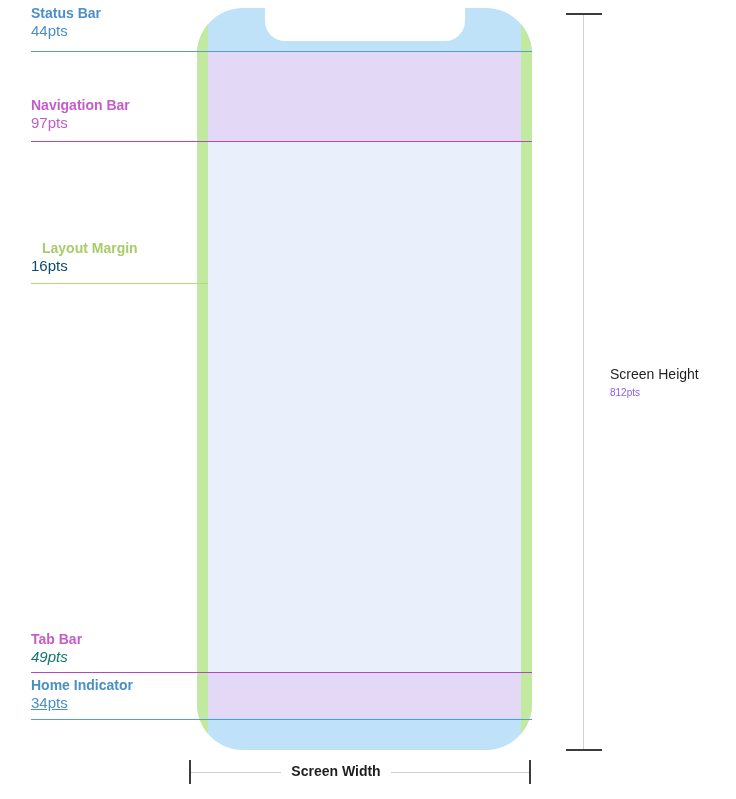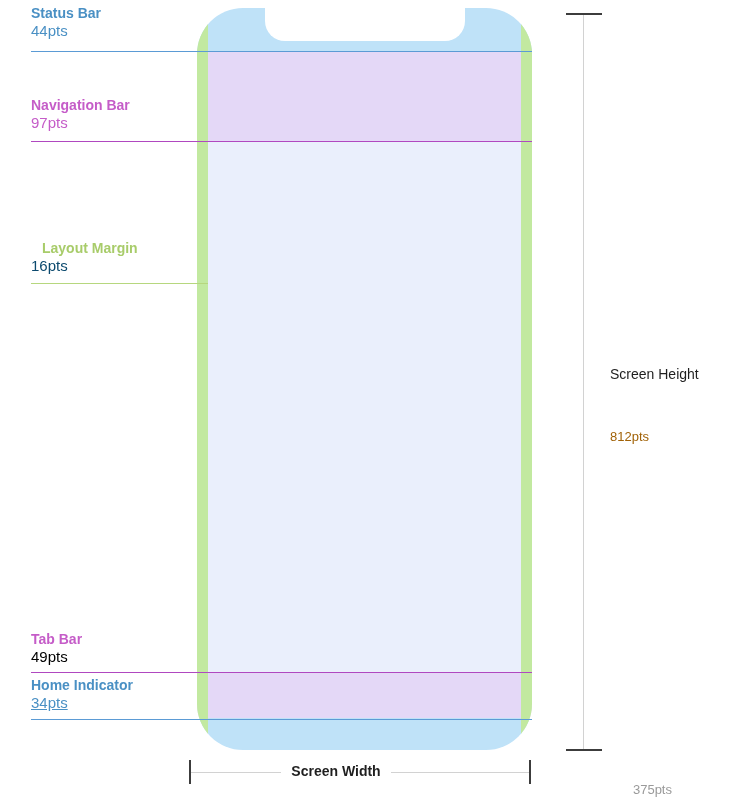--- a/index.html
+++ b/index.html
@@ -157,25 +157,24 @@
     top: 365px;
   }
   .dim-right-label .title {
     font-size: 14px;
     font-weight: normal;
     color: #1f1f1f;
     line-height: 19px;
     white-space: nowrap;
   }
   .dim-right-label .value {
-    font-size: 13px;
-    color: #a16207;
+    font-size: 10px;
+    color: #8b5cf6;
     line-height: 17px;
     white-space: nowrap;
-    margin-top: 44px;
   }
 
   
   .dim-h-line {
     position: absolute;
     left: 190px;
     top: 772px;
     width: 340px;
     height: 1px;
     background: #d2d2d2;
@@ -188,21 +187,21 @@
     background: #3c3c3c;
   }
   .dim-h-cap.left  { left: 189px; }
   .dim-h-cap.right { left: 529px; }
 
   .dim-bottom-label {
     position: absolute;
     left: 0;
     top: 762px;
     width: 672px;
-    text-align: right;
+    text-align: left;
   }
   .dim-bottom-label .title {
     display: block;
     font-size: 14px;
     font-weight: bold;
     color: #1f1f1f;
     line-height: 19px;
     background: #ffffff;
     padding: 0 10px;
     margin: 0 auto;
@@ -246,21 +245,21 @@
         <div class="value" style="color: rgb(197, 92, 200);">97pts</div>
       </div>
       <div class="rule" style="left: 31px; top: 283px; width: 177px; border-top-color: rgb(182, 215, 126);"></div>
       <div class="label" style="top: 239px;">
         <div class="title" style="color: rgb(168, 204, 106); margin-left: 11px;">Layout Margin</div>
         <div class="value" style="color: #0c4a6e;">16pts</div>
       </div>
       <div class="rule" style="left: 31px; top: 672px; width: 501px; border-top-color: rgb(176, 72, 192);"></div>
       <div class="label" style="top: 630px;">
         <div class="title" style="color: rgb(197, 92, 200); text-align: right;">Tab Bar</div>
-        <div class="value" style="color: #000000;">49pts</div>
+        <div class="value" style="color: #0f766e; font-style: italic;">49pts</div>
       </div>
       <div class="rule" style="left: 31px; top: 719px; width: 501px; border-top-color: rgb(91, 155, 213);"></div>
       <div class="label" style="top: 676px;">
         <div class="title" style="color: rgb(74, 144, 196);">Home Indicator</div>
         <div class="value" style="color: rgb(74, 144, 196); text-decoration: underline;">34pts</div>
       </div>
     </div>
 
   <div class="dim-v-line"></div>
   <div class="dim-v-cap top"></div>
@@ -270,16 +269,15 @@
     <div class="title">Screen Height</div>
     <div class="value">812pts</div>
   </div>
 
   <div class="dim-h-line"></div>
   <div class="dim-h-cap left"></div>
   <div class="dim-h-cap right"></div>
 
   <div class="dim-bottom-label">
     <span class="title">Screen Width</span>
-    <span class="value">375pts</span>
   </div>
 
 </div>
 
 </body></html>

